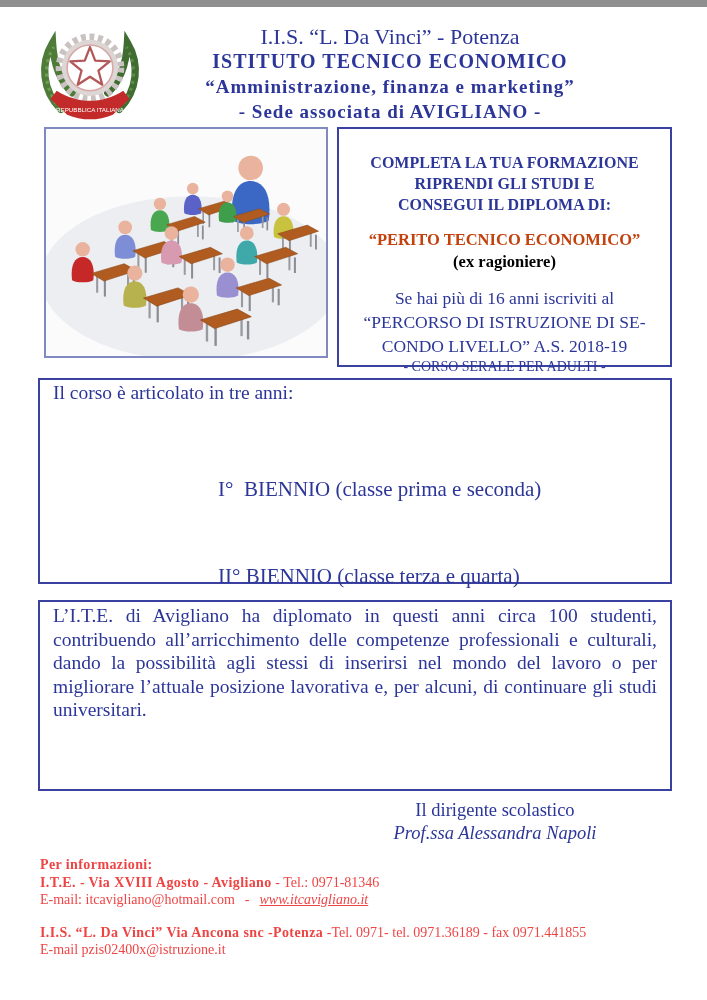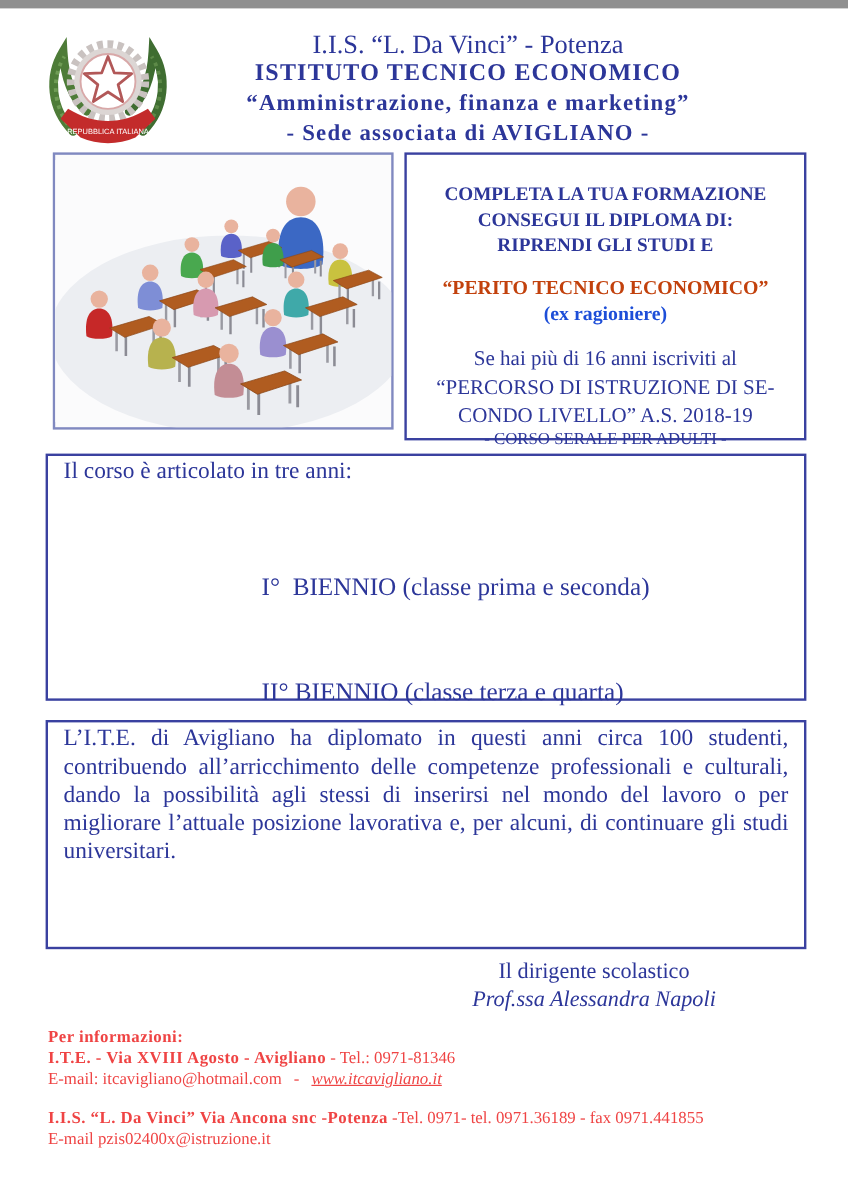--- a/index.html
+++ b/index.html
@@ -25,21 +25,21 @@
     border:2px solid #8089c0;box-sizing:border-box;background:#fbfbfc;
   }
   .imgbox svg{display:block;width:100%;height:100%;}
   .promobox{
     position:absolute;left:337px;top:127px;width:335px;height:240px;
     border:2px solid #3a41a0;box-sizing:border-box;
     text-align:center;padding-top:23px;
   }
   .promo-intro{font-size:16px;font-weight:bold;line-height:21px;}
   .promo-red{color:#c2410c;font-weight:bold;font-size:16.5px;line-height:22px;white-space:nowrap;margin-top:14px;}
-  .promo-red2{color:#1d4ed8;font-weight:bold;font-size:16.5px;line-height:22px;}
+  .promo-red2{color:#000000;font-weight:bold;font-size:16.5px;line-height:22px;}
   .promo-enroll{font-size:17.5px;line-height:24px;margin-top:13px;white-space:nowrap;}
   .promo-serale{font-size:14px;line-height:18px;}
 
   
   .tbox{
     position:absolute;left:38px;width:634px;border:2px solid #3a41a0;
     box-sizing:border-box;padding:2px 13px;font-size:19.5px;
   }
   .box2{top:378px;height:206px;}
   .box3{top:600px;height:191px;}
@@ -132,22 +132,22 @@
       <use href="#desk" transform="translate(101,160) scale(1.05)"></use>
       <use href="#fig" transform="translate(188,162) scale(1.0)" color="#9a8fd0"></use>
       <use href="#desk" transform="translate(197,150) scale(1.0)"></use>
       <use href="#fig" transform="translate(150,196) scale(1.12)" color="#c38d95"></use>
       <use href="#desk" transform="translate(160,182) scale(1.12)"></use>
     </svg>
   </div>
 
   <div class="promobox">
     <div class="promo-intro">COMPLETA LA TUA FORMAZIONE</div>
+    <div class="promo-intro">RIPRENDI GLI STUDI E</div>
     <div class="promo-intro">CONSEGUI IL DIPLOMA DI:</div>
-    <div class="promo-intro">RIPRENDI GLI STUDI E</div>
     <div class="promo-red">“PERITO TECNICO ECONOMICO”</div>
     <div class="promo-red2">(ex ragioniere)</div>
     <div class="promo-enroll">Se hai più di 16 anni iscriviti al</div>
     <div class="promo-enroll" style="margin-top:0;">“PERCORSO DI ISTRUZIONE DI SE-</div>
     <div class="promo-enroll" style="margin-top:0;">CONDO LIVELLO” A.S. 2018-19</div>
     <div class="promo-serale">- CORSO SERALE PER ADULTI -</div>
   </div>
 
   <div class="tbox box2">
     <div>Il corso è articolato in tre anni:</div>

